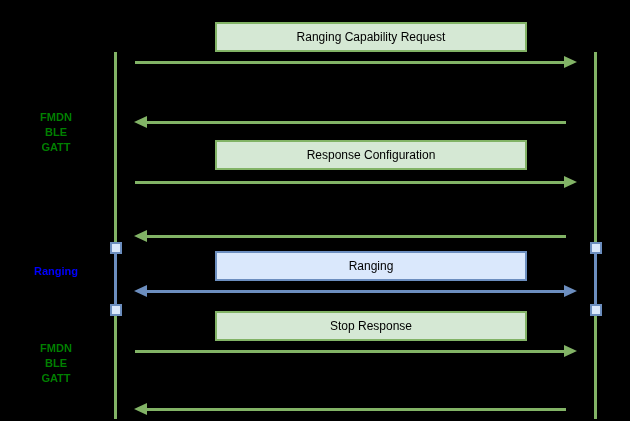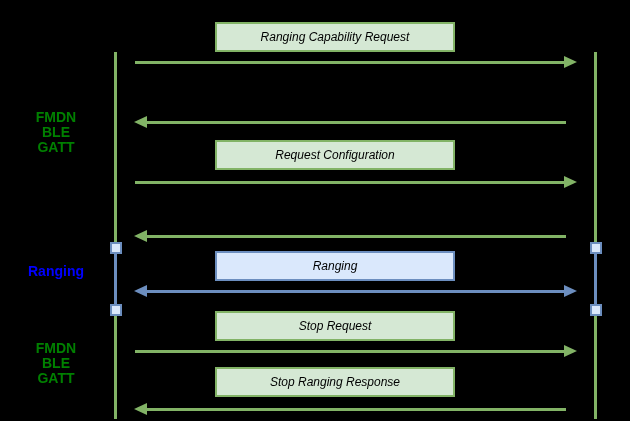--- a/index.html
+++ b/index.html
@@ -18,24 +18,24 @@
   .act-square{
     position:absolute;width:12px;height:12px;box-sizing:border-box;
     background:var(--blue-fill);border:2px solid var(--blue-stroke);
   }
   .act-square.l{left:110px}
   .act-square.r{left:590px}
   .act-square.t{top:242px}
   .act-square.b{top:304px}
   
   .msg-box{
-    position:absolute;left:215px;width:240px;height:30px;box-sizing:border-box;
+    position:absolute;left:215px;width:312px;height:30px;box-sizing:border-box;
     border:2px solid var(--green-stroke);background:var(--green-fill);
     display:flex;align-items:center;justify-content:center;
-    font-size:12px;color:var(--text);white-space:nowrap;font-style:italic;
+    font-size:12px;color:var(--text);white-space:nowrap;
   }
   .msg-box.blue{border-color:var(--blue-stroke);background:var(--blue-fill);}
   
   .arrow{position:absolute;height:12px;}
   .arrow .line{position:absolute;top:4.5px;height:3px;background:var(--green-stroke);}
   .arrow .head-r{position:absolute;right:0;top:0;width:0;height:0;
     border-top:6px solid transparent;border-bottom:6px solid transparent;
     border-left:13px solid var(--green-stroke);}
   .arrow .head-l{position:absolute;left:0;top:0;width:0;height:0;
     border-top:6px solid transparent;border-bottom:6px solid transparent;
@@ -45,21 +45,21 @@
   .arrow.blue .head-l{border-right-color:var(--blue-stroke);}
   .arrow.dir-right{left:134px;width:443px;}
   .arrow.dir-right .line{left:1px;right:13px;}
   .arrow.dir-left{left:134px;width:432px;}
   .arrow.dir-left .line{left:13px;right:0;}
   .arrow.dir-both{left:134px;width:443px;}
   .arrow.dir-both .line{left:13px;right:13px;}
   
   .phase-label{
     position:absolute;left:16px;width:80px;text-align:center;
-    font-weight:bold;font-size:14px;line-height:15px;
+    font-weight:bold;font-size:11px;line-height:15px;
   }
   .phase-label.green{color:var(--label-green);}
   .phase-label.blue{color:var(--label-blue);}
   .pl-top{top:110px}
   .pl-mid{top:264px}
   .pl-bot{top:341px}
 </style>
 </head>
 <body>
 
@@ -93,21 +93,21 @@
     <div class="line"></div>
     <div class="head-r"></div>
   </div>
 
   <div class="arrow dir-left" style="top:116px">
     <div class="head-l"></div>
     <div class="line"></div>
   </div>
 
   <div class="msg-box" style="top:140px">
-    <span>Request Configuration</span>
+    <span>Response Configuration</span>
   </div>
   <div class="arrow dir-right" style="top:176px">
     <div class="line"></div>
     <div class="head-r"></div>
   </div>
 
   <div class="arrow dir-left" style="top:230px">
     <div class="head-l"></div>
     <div class="line"></div>
   </div>
@@ -115,28 +115,25 @@
   <div class="msg-box blue" style="top:251px">
     <span>Ranging</span>
   </div>
   <div class="arrow blue dir-both" style="top:285px">
     <div class="head-l"></div>
     <div class="line"></div>
     <div class="head-r"></div>
   </div>
 
   <div class="msg-box" style="top:311px">
-    <span>Stop Request</span>
+    <span>Stop Response</span>
   </div>
   <div class="arrow dir-right" style="top:345px">
     <div class="line"></div>
     <div class="head-r"></div>
   </div>
 
-  <div class="msg-box" style="top:367px">
-    <span>Stop Ranging Response</span>
-  </div>
   <div class="arrow dir-left" style="top:403px">
     <div class="head-l"></div>
     <div class="line"></div>
   </div>
 
 </div>
 
 </body></html>

